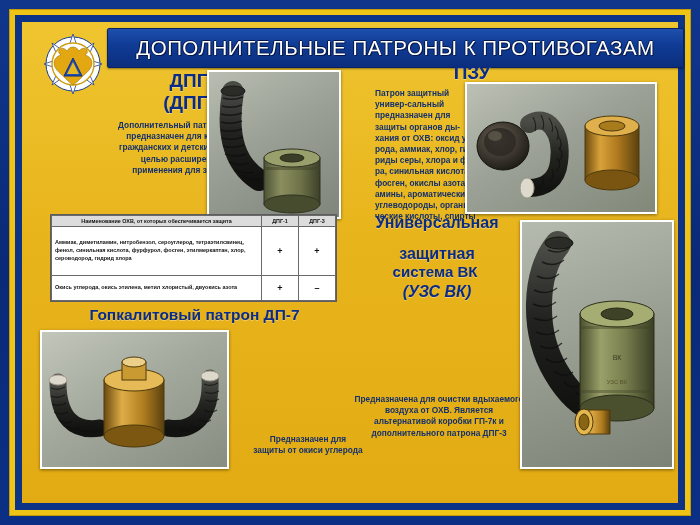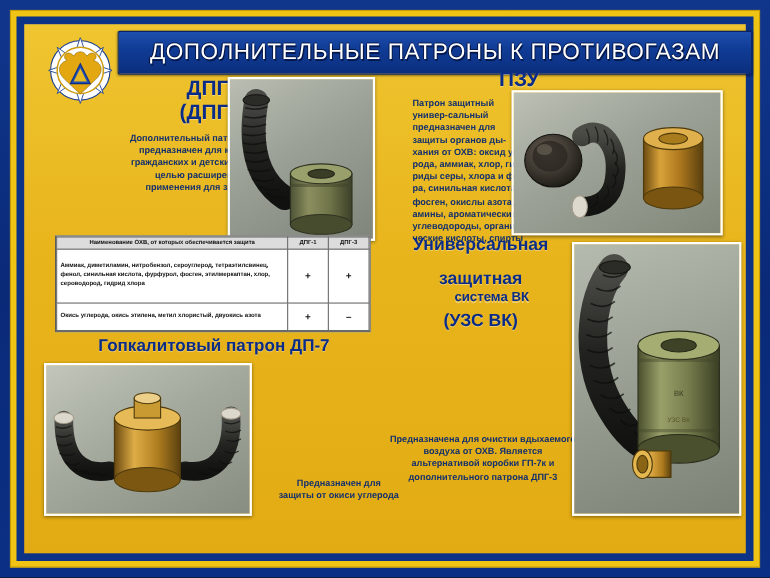--- a/index.html
+++ b/index.html
@@ -309,22 +309,22 @@
             <td class="desc">Окись углерода, окись этилена, метил хлористый, двуокись азота</td>
             <td class="mark">+</td>
             <td class="mark">–</td>
           </tr>
         </tbody>
       </table>
     </div>
 
     <div class="sect-title" style="left:330px; top:192px; width:170px; font-size:16px;">Универсальная</div>
     <div class="sect-title" style="left:330px; top:223px; width:170px; font-size:16px;">защитная</div>
-    <div class="sect-title" style="left:340px; top:242px; width:170px; font-size:12px;">система ВК</div>
-    <div class="sect-title" style="left:330px; top:261px; width:170px; font-size:16px;">(УЗС ВК)</div>
+    <div class="sect-title" style="left:328px; top:242px; width:170px; font-size:15px;">система ВК</div>
+    <div class="sect-title" style="left:330px; top:261px; width:170px; font-size:16px;font-style:italic;">(УЗС ВК)</div>
 
     <div class="body-text" style="left:332px; top:372px; width:170px;">Предназначена для очистки вдыхаемого воздуха от ОХВ. Является альтернативой коробки ГП-7к и дополнительного патрона ДПГ-3</div>
 
     <div class="photo bg-uzs" style="left:498px; top:198px; width:150px; height:245px;">
       <svg class="objects" viewBox="0 0 150 245" preserveAspectRatio="none">
         <defs>
           <linearGradient id="canB" x1="0" y1="0" x2="1" y2="0">
             <stop offset="0%" stop-color="#4a4f2e"></stop>
             <stop offset="28%" stop-color="#9aa069"></stop>
             <stop offset="62%" stop-color="#767c4c"></stop>

